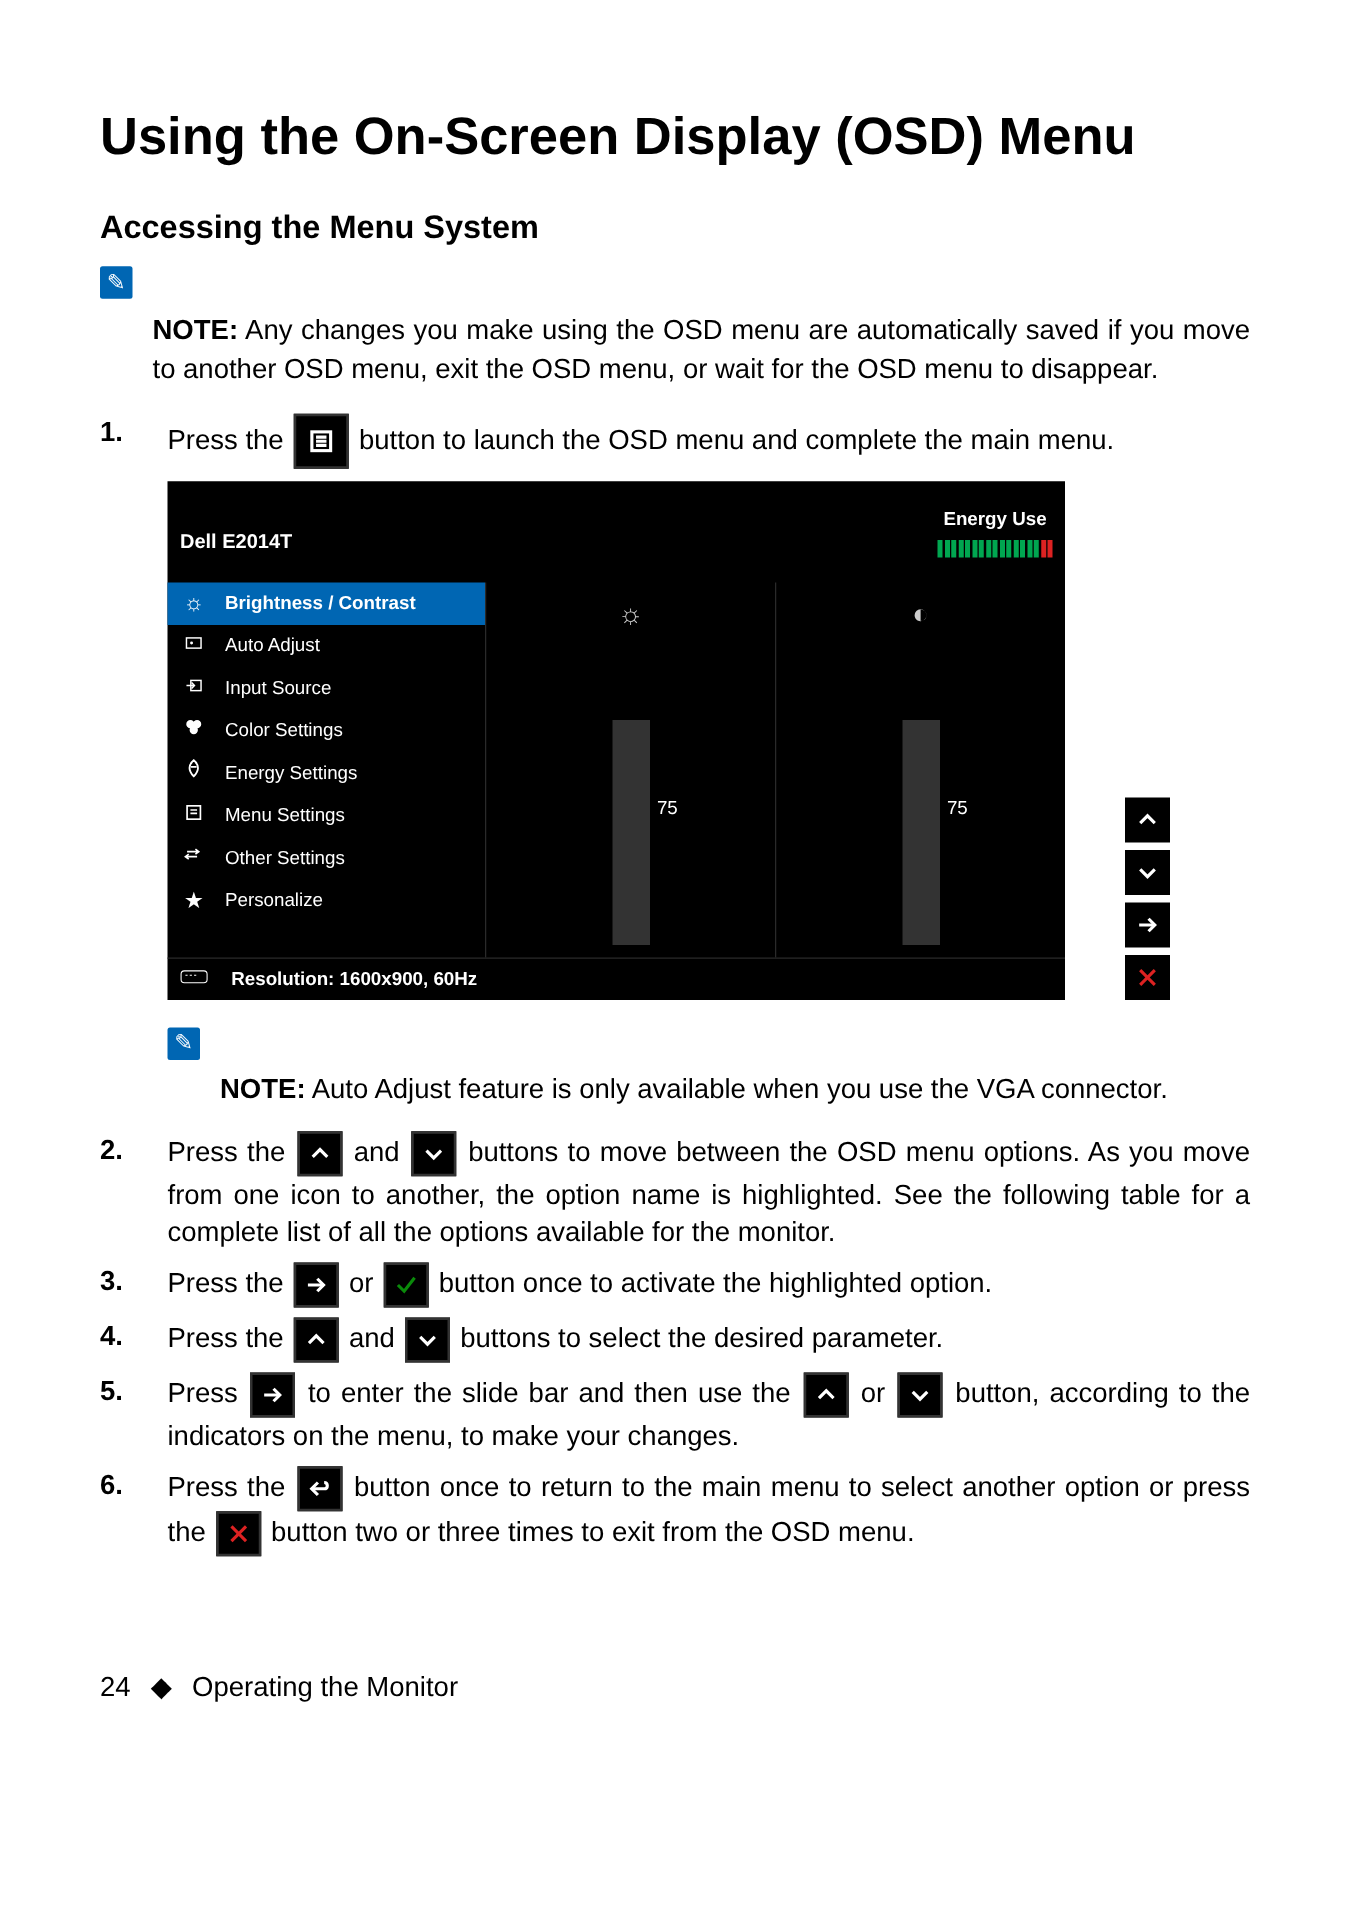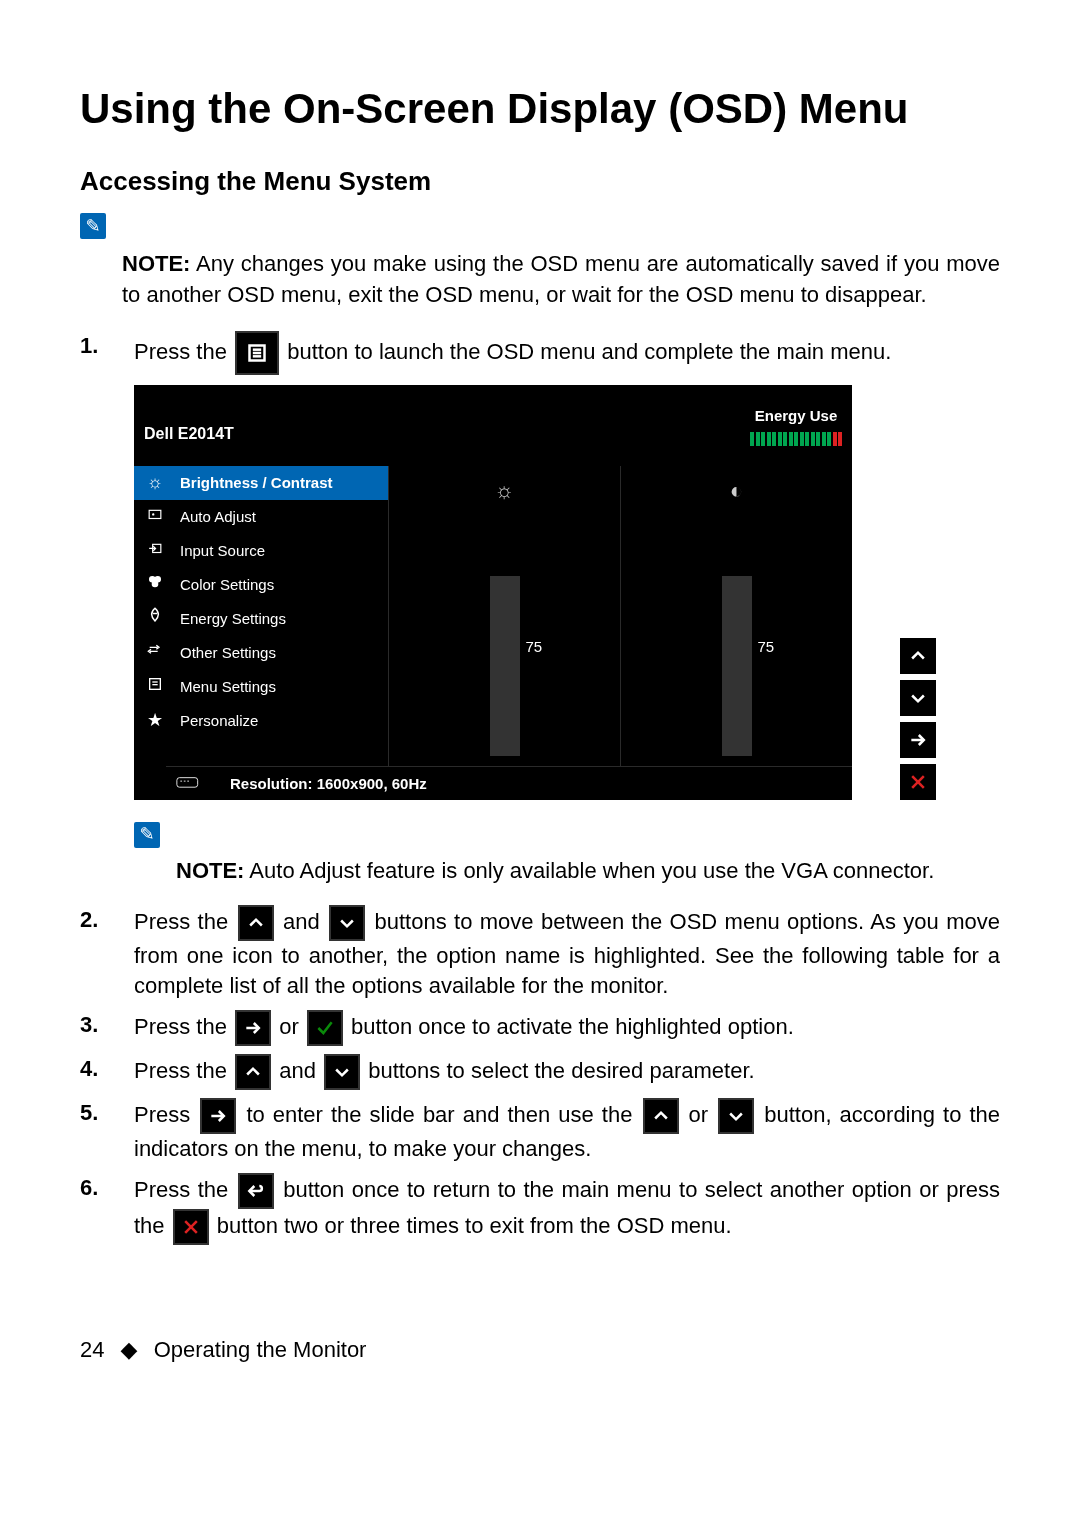--- a/index.html
+++ b/index.html
@@ -49,21 +49,21 @@
   .osd-item { display: flex; align-items: center; height: 34px; padding: 0 10px; gap: 14px; }
   .osd-item.selected { background: #0066b3; font-weight: 700; }
   .osd-icon { width: 22px; text-align: center; font-size: 18px; color: #fff; }
   .osd-icon svg { stroke: #fff; fill: none; stroke-width: 2; }
   .osd-pane { flex: 1; display: flex; }
   .col { flex: 1; border-left: 1px solid #2a2a2a; display: flex; flex-direction: column; align-items: center; padding-top: 10px; position: relative; }
   .col-head { height: 40px; font-size: 22px; color: #ccc; }
   .bar-track { width: 30px; height: 240px; background: #000; position: relative; }
   .bar-fill { position: absolute; bottom: 0; width: 100%; background: #333; }
   .bar-value { position: absolute; top: 50%; left: 36px; font-size: 15px; }
-  .osd-footer { display: flex; align-items: flex-end; padding: 6px 10px; gap: 28px; border-top: 1px solid #2a2a2a; margin-left: 32px; }
+  .osd-footer { display: flex; align-items: flex-end; padding: 6px 10px; gap: 15px; border-top: 1px solid #2a2a2a; }
   .side-buttons { display: flex; flex-direction: column; justify-content: flex-end; gap: 6px; margin-left: 48px; padding-bottom: 0px; }
   .side-btn { width: 36px; height: 36px; background: #000; display: flex; align-items: center; justify-content: center; }
   .side-btn svg { width: 20px; height: 20px; stroke: #d22; fill: none; stroke-width: 3; }
   .side-btn.nav svg { stroke: #fff; }
   .footer { font-size: 22px; font-weight: 400; }
   .footer-diamond { display:inline-block; margin: 0 10px; }
   .note-sub { display:flex; align-items:flex-start; margin:10px 0 10px 0;}
   .note-sub .note-icon { margin-top:2px;}
 </style>
 </head>
@@ -152,31 +152,31 @@
                 </div>
               <div class="osd-item">
                   <span class="osd-icon"><svg viewBox="0 0 24 24" width="18" height="18">
                       <path d="M12 3 C6 8 6 14 12 20 C18 14 18 8 12 3 Z"></path>
                       <path d="M9 10 L15 10"></path>
                     </svg></span>
                   <span>Energy Settings</span>
                 </div>
               <div class="osd-item">
                   <span class="osd-icon"><svg viewBox="0 0 24 24" width="18" height="16">
-                      <path d="M4 8 L16 8 M4 14 L16 14 M14 5 L18 8 L14 11 M6 11 L2 14 L6 17"></path>
-                    </svg></span>
-                  <span>Other Settings</span>
-                </div>
-              <div class="osd-item">
-                  <span class="osd-icon"><svg viewBox="0 0 24 24" width="18" height="16">
                       <rect x="4" y="4" width="16" height="16"></rect>
                       <line x1="8" y1="9" x2="16" y2="9"></line>
                       <line x1="8" y1="13" x2="16" y2="13"></line>
                     </svg></span>
                   <span>Menu Settings</span>
+                </div>
+              <div class="osd-item">
+                  <span class="osd-icon"><svg viewBox="0 0 24 24" width="18" height="16">
+                      <path d="M4 8 L16 8 M4 14 L16 14 M14 5 L18 8 L14 11 M6 11 L2 14 L6 17"></path>
+                    </svg></span>
+                  <span>Other Settings</span>
                 </div>
               <div class="osd-item">
                   <span class="osd-icon">★</span>
                   <span>Personalize</span>
                 </div>
             </div>
             <div class="osd-pane">
               <div class="col">
                 <div class="col-head">☼</div>
                 <div class="bar-track">

